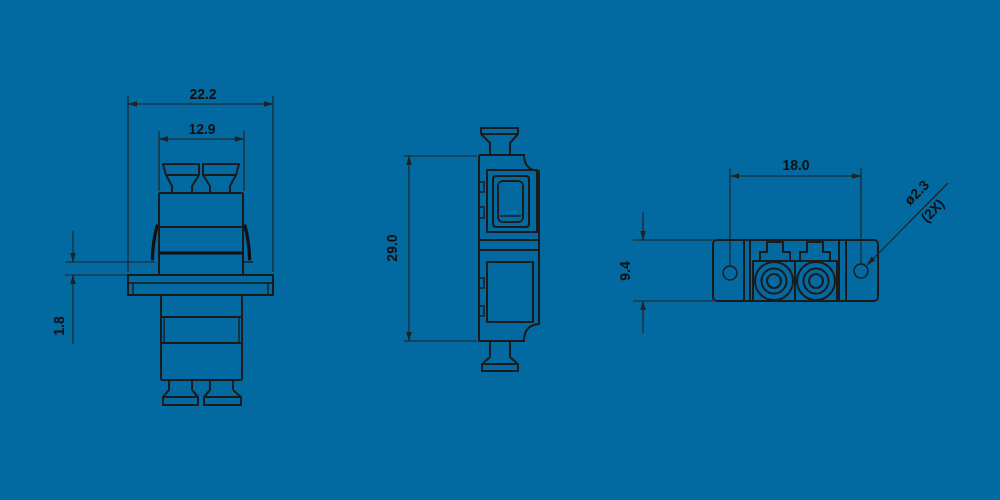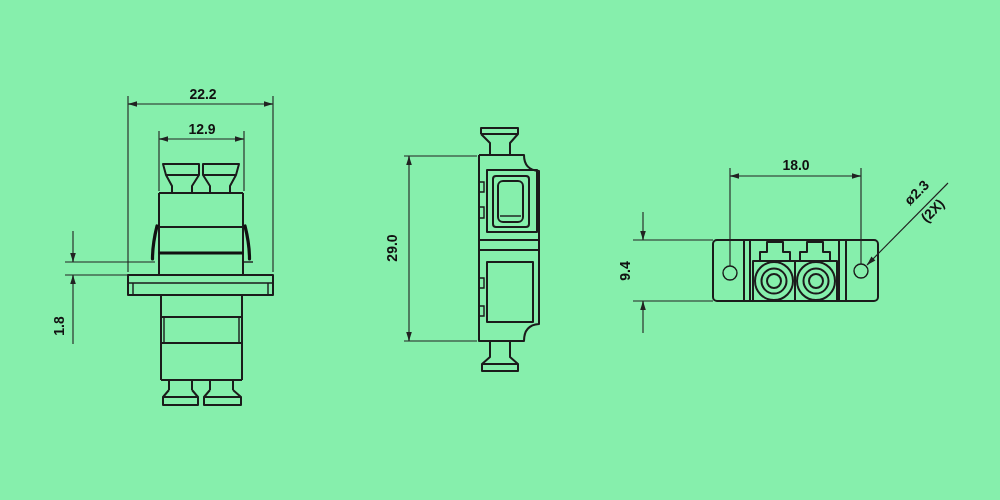--- a/index.html
+++ b/index.html
@@ -8,21 +8,21 @@
     background: #ffffff;
     width: 1000px;
     height: 500px;
     overflow: hidden;
     font-family: "Liberation Sans", sans-serif;
   }
   .drawing-stage {
     position: relative;
     width: 1000px;
     height: 500px;
-    background: #86efac;
+    background: #0369a1;
   }
   svg text {
     font-family: "Liberation Sans", sans-serif;
     font-size: 14px;
     font-weight: bold;
     fill: #111111;
   }
   .obj  { stroke: #1b1b1b; stroke-width: 2;   fill: none; stroke-linejoin: round; stroke-linecap: butt; }
   .objthin { stroke: #1b1b1b; stroke-width: 1.4; fill: none; }
   .objthick { stroke: #111111; stroke-width: 3.2; fill: none; stroke-linecap: round; }

